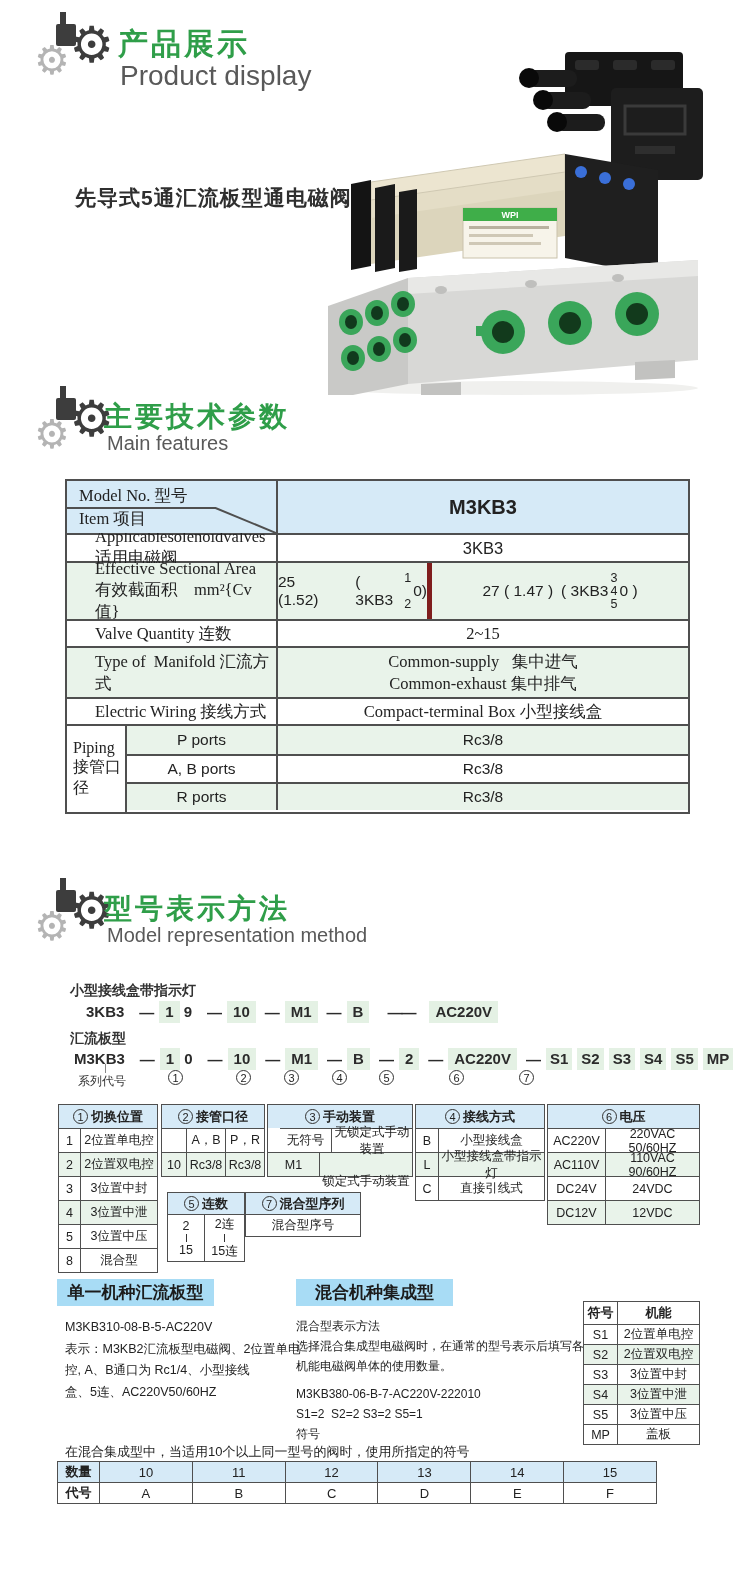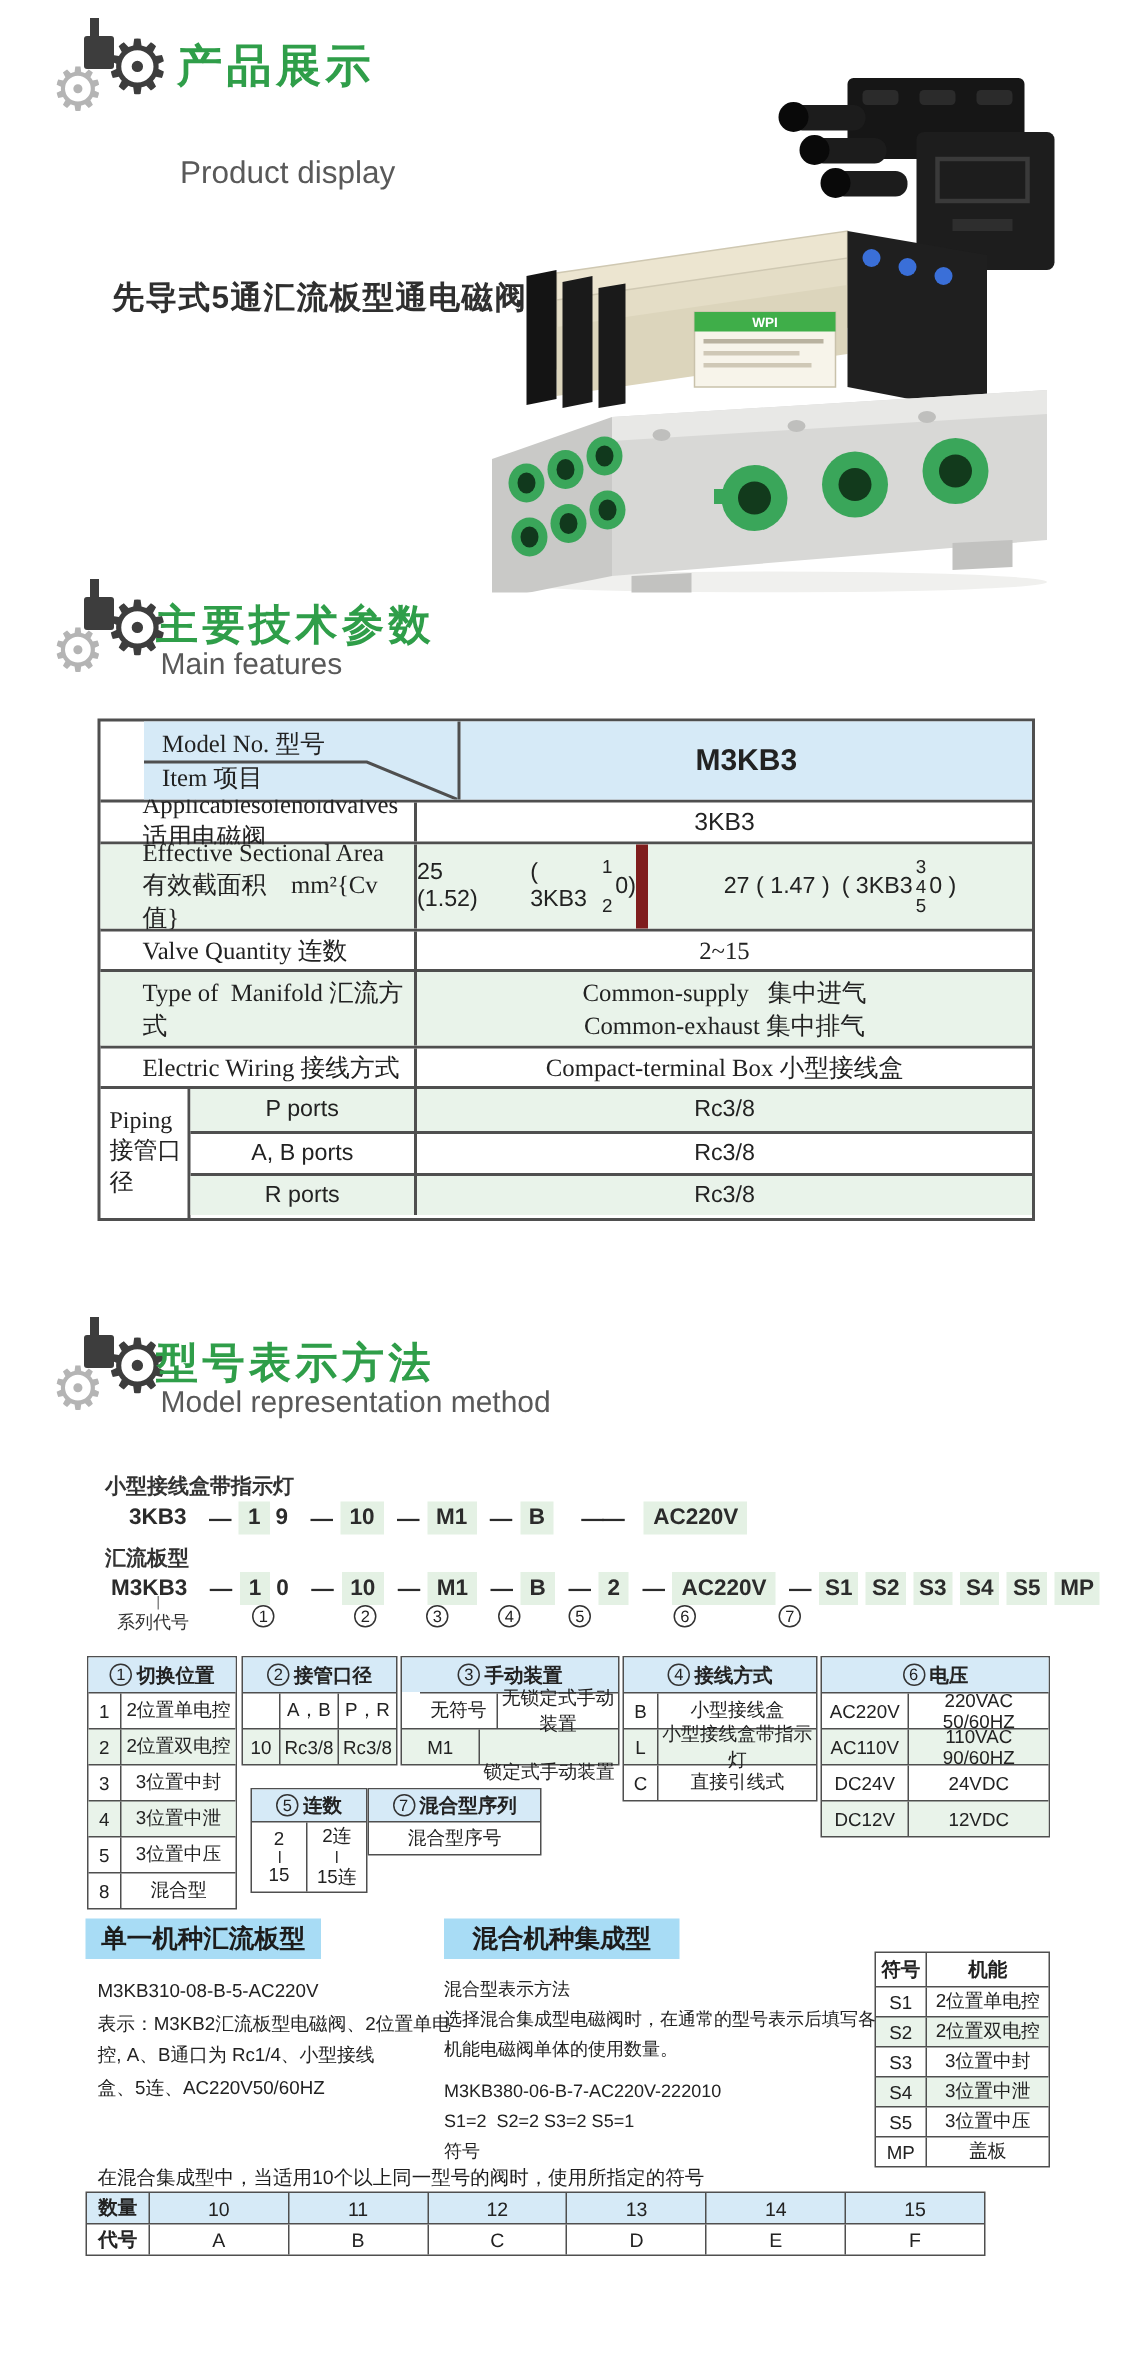--- a/index.html
+++ b/index.html
@@ -19,28 +19,28 @@
   .caption{position:absolute;left:75px;top:184px;font-size:21px;font-weight:bold;color:#2f2f2f;letter-spacing:1px;}
 
   
   .spec{position:absolute;left:65px;top:479px;width:625px;border:2px solid #4f4f4f;box-sizing:border-box;}
   .srow{display:flex;border-top:2px solid #4f4f4f;box-sizing:border-box;}
   .srow.first{border-top:none;}
   .sc-label{width:211px;border-right:2px solid #4f4f4f;display:flex;flex-direction:column;justify-content:center;padding-left:28px;font-family:"Liberation Serif",serif;font-size:16.5px;box-sizing:border-box;white-space:pre-wrap;}
   .sc-val{flex:1;display:flex;flex-direction:column;align-items:center;justify-content:center;font-size:16.5px;font-family:"Liberation Serif",serif;box-sizing:border-box;}
   .bgblue{background:#d6eaf7;}
   .bggreen{background:#e9f3ea;}
-  .diagcell{position:relative;padding-left:0;margin-left:29px;}
+  .diagcell{position:relative;padding-left:0;}
   .diagsvg{position:absolute;left:0;top:0;width:100%;height:100%;}
   .diag-top{position:absolute;left:12px;top:4px;font-size:16.5px;}
   .diag-bottom{position:absolute;left:12px;bottom:3px;font-size:16.5px;}
   .modelval{font-family:"Liberation Sans",sans-serif;font-weight:bold;font-size:20px;}
   .sans{font-family:"Liberation Sans",sans-serif;}
   .arearow .sc-val{flex-direction:row;font-family:"Liberation Sans",sans-serif;font-size:15.5px;}
-  .areacell{border-right:8px solid #7f1d1d;}
+  .areacell{border-right:5px solid #7f1d1d;}
   .areacell:last-child{border-right:none;}
   .aw1{width:154px;flex:none;}
   .stack{display:inline-block;margin:0 2px;}
   .stack i{display:block;font-style:normal;height:13px;line-height:13px;font-size:12.5px;text-align:center;}
   .gapsp{display:inline-block;width:16px;}
   .pip-label{width:60px;border-right:2px solid #4f4f4f;display:flex;flex-direction:column;justify-content:center;padding-left:6px;font-family:"Liberation Serif",serif;font-size:16px;box-sizing:border-box;}
   .pip-right{flex:1;display:flex;flex-direction:column;}
   .pip-row{display:flex;height:28px;border-top:2px solid #4f4f4f;box-sizing:border-box;}
   .pip-row.firstp{border-top:none;}
   .pip-port{width:151px;border-right:2px solid #4f4f4f;display:flex;align-items:center;justify-content:center;font-size:15.5px;box-sizing:border-box;}
@@ -91,21 +91,21 @@
 
 <div class="page">
 
   <div class="mech-icon" style="left:30px;top:16px;">
     <span class="gear-light">⚙</span>
     <span class="gear-dark">⚙</span>
     <span class="cab"></span>
     <span class="chimney"></span>
   </div>
   <div class="t-cn" style="left:118px;top:24px;font-size:30px;">产品展示</div>
-  <div class="t-en" style="left:120px;top:60px;font-size:21px;margin-top:44px;">Product display</div>
+  <div class="t-en" style="left:120px;top:60px;font-size:28px;">Product display</div>
 
   <div class="photo">
     <svg width="402" height="345" viewBox="0 0 402 345">
       <ellipse cx="200" cy="338" rx="185" ry="7" fill="#f0f0ee"></ellipse>
 
       <rect x="252" y="2" width="118" height="54" rx="4" fill="#161616"></rect>
       <rect x="262" y="10" width="24" height="10" rx="3" fill="#2b2b2b"></rect>
       <rect x="300" y="10" width="24" height="10" rx="3" fill="#2b2b2b"></rect>
       <rect x="338" y="10" width="24" height="10" rx="3" fill="#2b2b2b"></rect>
       <rect x="214" y="20" width="50" height="17" rx="8" fill="#1c1c1c"></rect>

